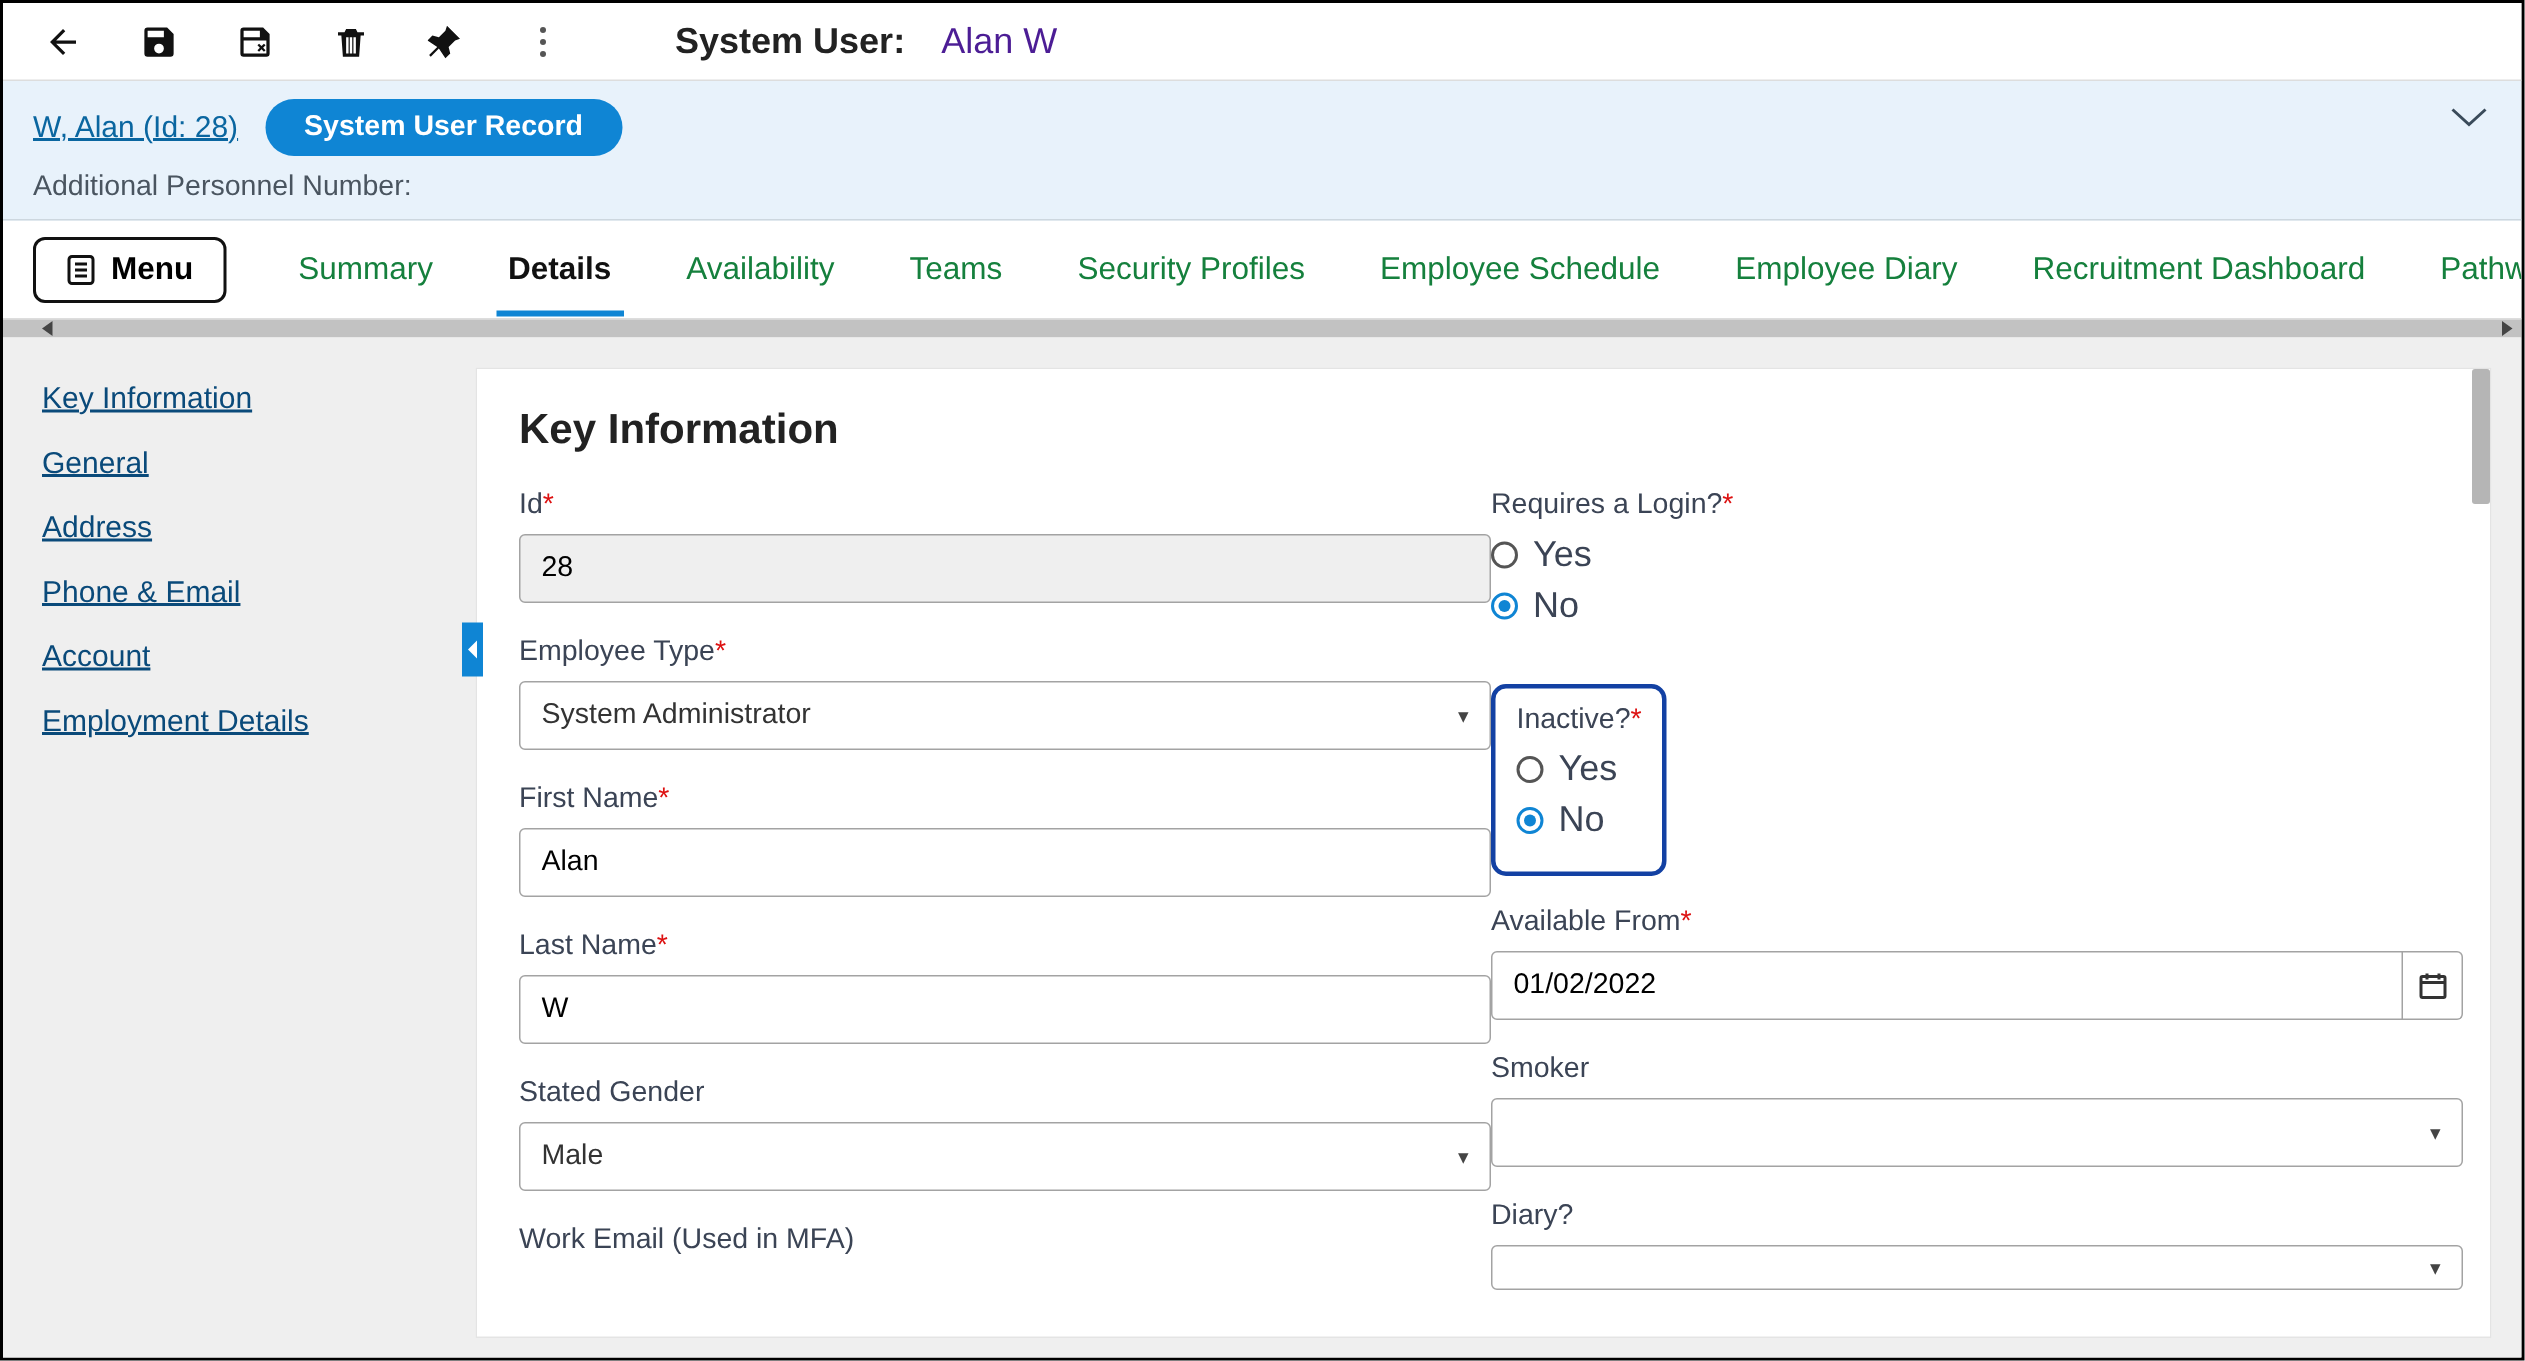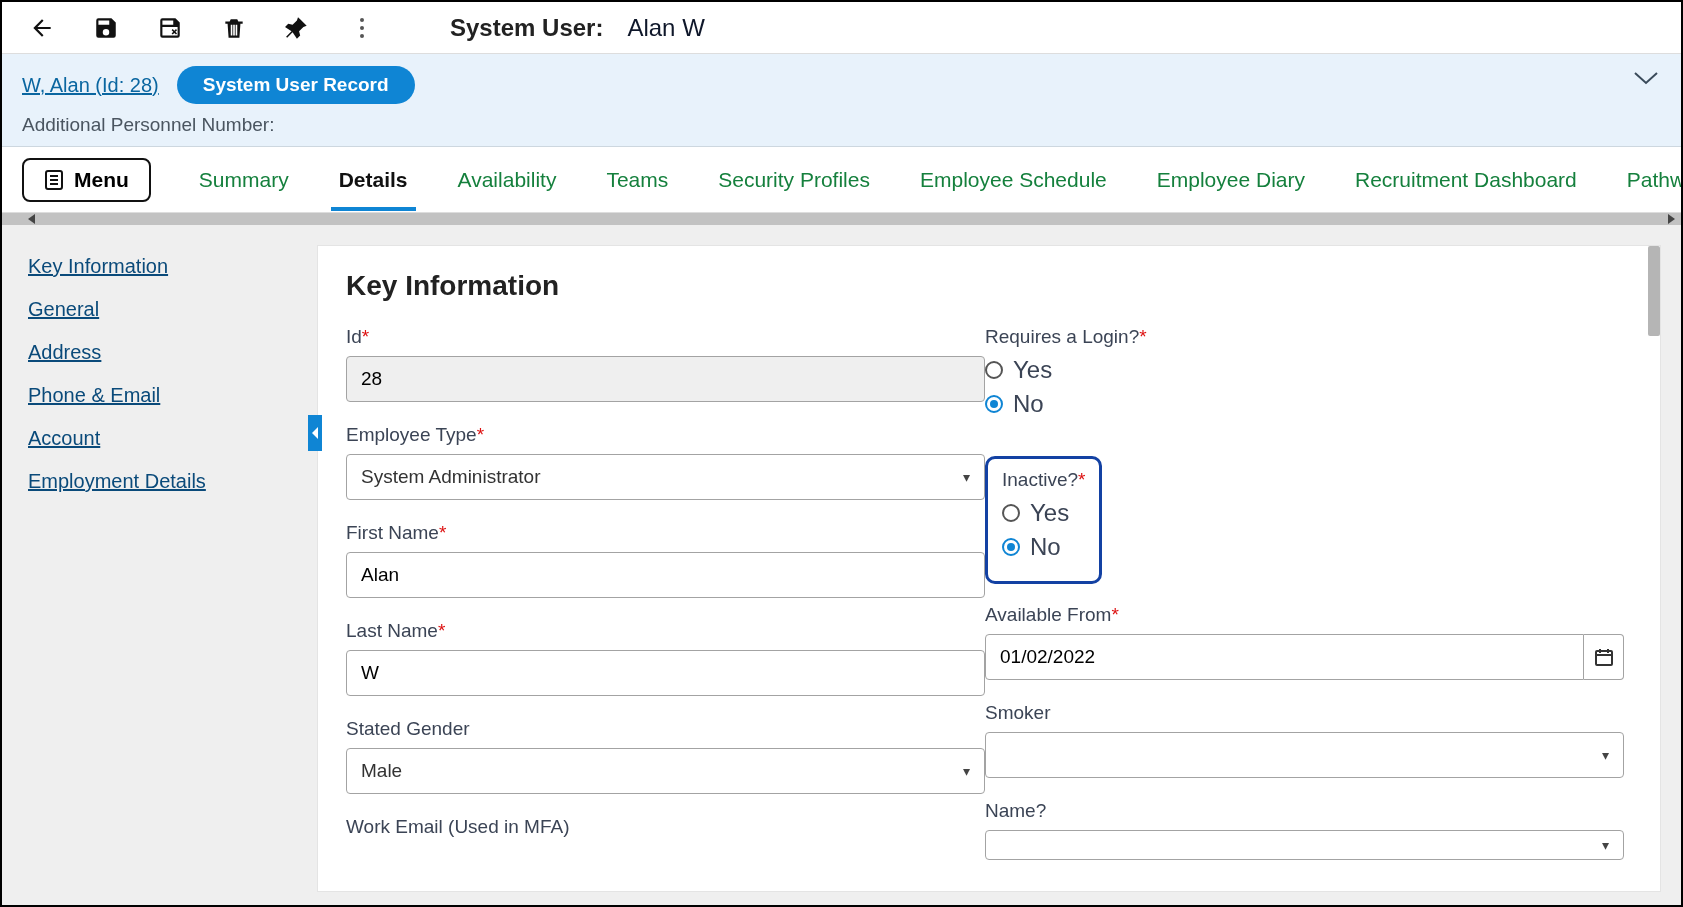--- a/index.html
+++ b/index.html
@@ -29,21 +29,21 @@
     align-items: center;
     justify-content: center;
     cursor: pointer;
     color: #111;
   }
   .topbar .icon-btn svg { width: 26px; height: 26px; }
   .dots-wrap { display:flex; flex-direction:column; gap:4px; align-items:center; }
   .dot { width:4px; height:4px; background:#555; border-radius:50%; }
   .topbar .title-area { display:flex; align-items:baseline; gap:24px; margin-left:40px; }
   .topbar .title-label { font-weight:700; font-size:24px; color:#222; }
-  .topbar .title-value { font-size:24px; color:#0f172a; }
+  .topbar .title-value { font-size:24px; color:#4c1d95; }
   
   .context-strip {
     background:#e8f2fb;
     border-bottom:1px solid #cdd7df;
     padding: 12px 20px 10px;
     position:relative;
   }
   .context-row1 { display:flex; align-items:center; gap:18px; }
   .context-link {
     color:#0a66a0;
@@ -173,21 +173,21 @@
     border:1px solid #e4e4e4;
   }
   .panel-heading {
     font-size:28px;
     font-weight:800;
     color:#222;
     margin-bottom:24px;
   }
   .form-columns {
     display:flex;
-    padding-right: 36px;
+    padding-right: 18px;
   }
   .col { flex:1; min-width:0; }
   .col.right { flex:1; }
   .field-label {
     font-size:19px;
     color:#3b4455;
     margin-bottom:8px;
     display:block;
   }
   .req { color:#d11; }
@@ -448,21 +448,21 @@
 
         <div class="field">
           <label class="field-label">Smoker</label>
           <div class="select-box">
             <span class="sel-val"></span>
             <span class="chev">▾</span>
           </div>
         </div>
 
         <div class="field" style="margin-bottom:0">
-          <label class="field-label">Name?</label>
+          <label class="field-label">Diary?</label>
           <div class="select-box" style="height:30px;">
             <span class="sel-val"></span>
             <span class="chev">▾</span>
           </div>
         </div>
       </div>
     </div>
   </div>
 </div>
 

